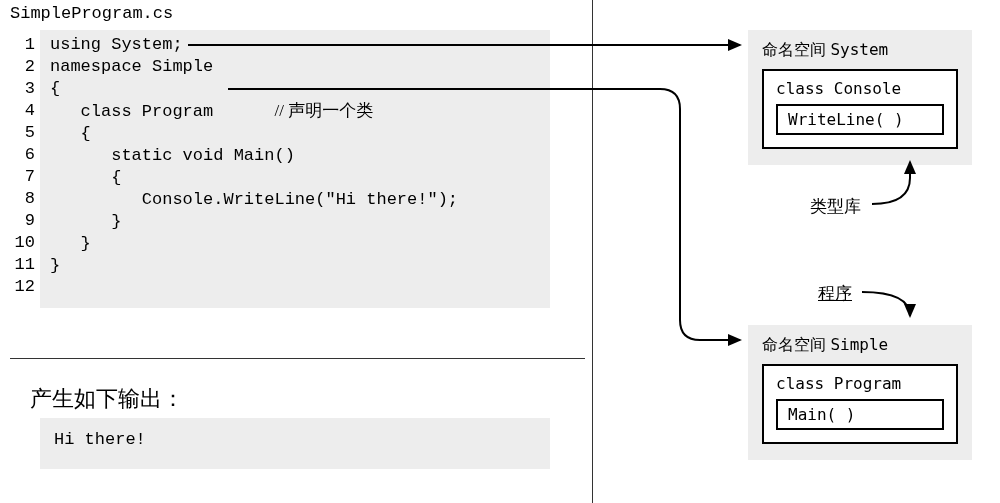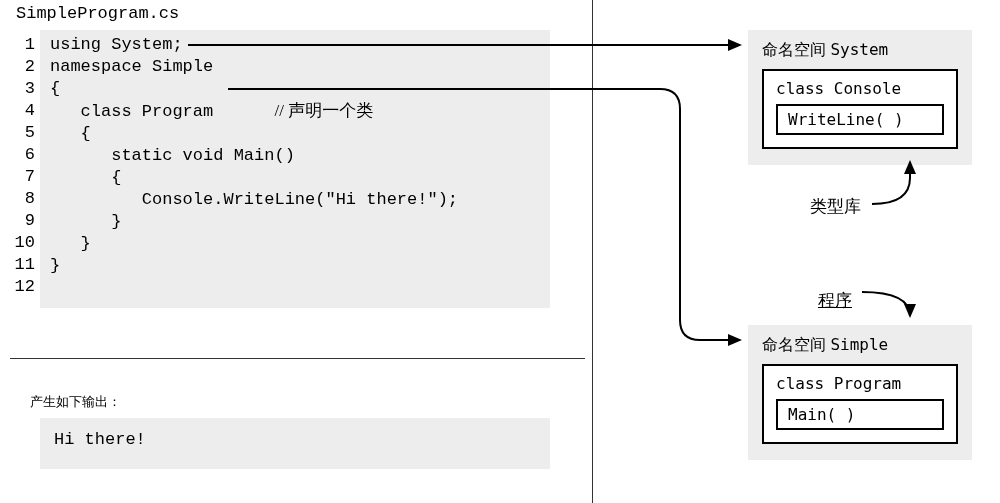--- a/index.html
+++ b/index.html
@@ -9,21 +9,21 @@
     font-size: 16px;
     background: #fff;
     color: #000;
     width: 1000px;
     height: 503px;
     position: relative;
     overflow: hidden;
   }
   .filename {
     position: absolute;
-    left: 16px;
+    left: 10px;
     top: 4px;
     font-size: 17px;
   }
   .code-block {
     position: absolute;
     left: 40px;
     top: 30px;
     width: 510px;
     height: 278px;
     background: #ededed;
@@ -49,22 +49,22 @@
   .hr1 {
     position: absolute;
     left: 10px;
     top: 358px;
     width: 575px;
     border-top: 1px solid #333;
   }
   .output-label {
     position: absolute;
     left: 30px;
-    top: 393px;
-    font-size: 13px;
+    top: 384px;
+    font-size: 22px;
     font-family: Liberation Sans, sans-serif;
   }
   .output-block {
     position: absolute;
     left: 40px;
     top: 418px;
     width: 510px;
     height: 51px;
     background: #ededed;
     padding: 12px 14px;
@@ -175,21 +175,21 @@
     <span>命名空间</span> <span class="mono">System</span>
   </div>
   <div class="class-box">
     <div class="class-title">class Console</div>
     <div class="method-box">WriteLine( )</div>
   </div>
 </div>
 
 <div class="label-cn" style="left:810px; top:195px;text-align:right;">类型库</div>
 
-<div class="label-cn" style="left:818px; top:289px;text-decoration:underline;">程序</div>
+<div class="label-cn" style="left:818px; top:282px;text-decoration:underline;">程序</div>
 
 <div class="ns-box" style="left:748px; top:325px; width:224px;">
   <div class="ns-title">
     <span>命名空间</span> <span class="mono">Simple</span>
   </div>
   <div class="class-box">
     <div class="class-title">class Program</div>
     <div class="method-box">Main( )</div>
   </div>
 </div>

